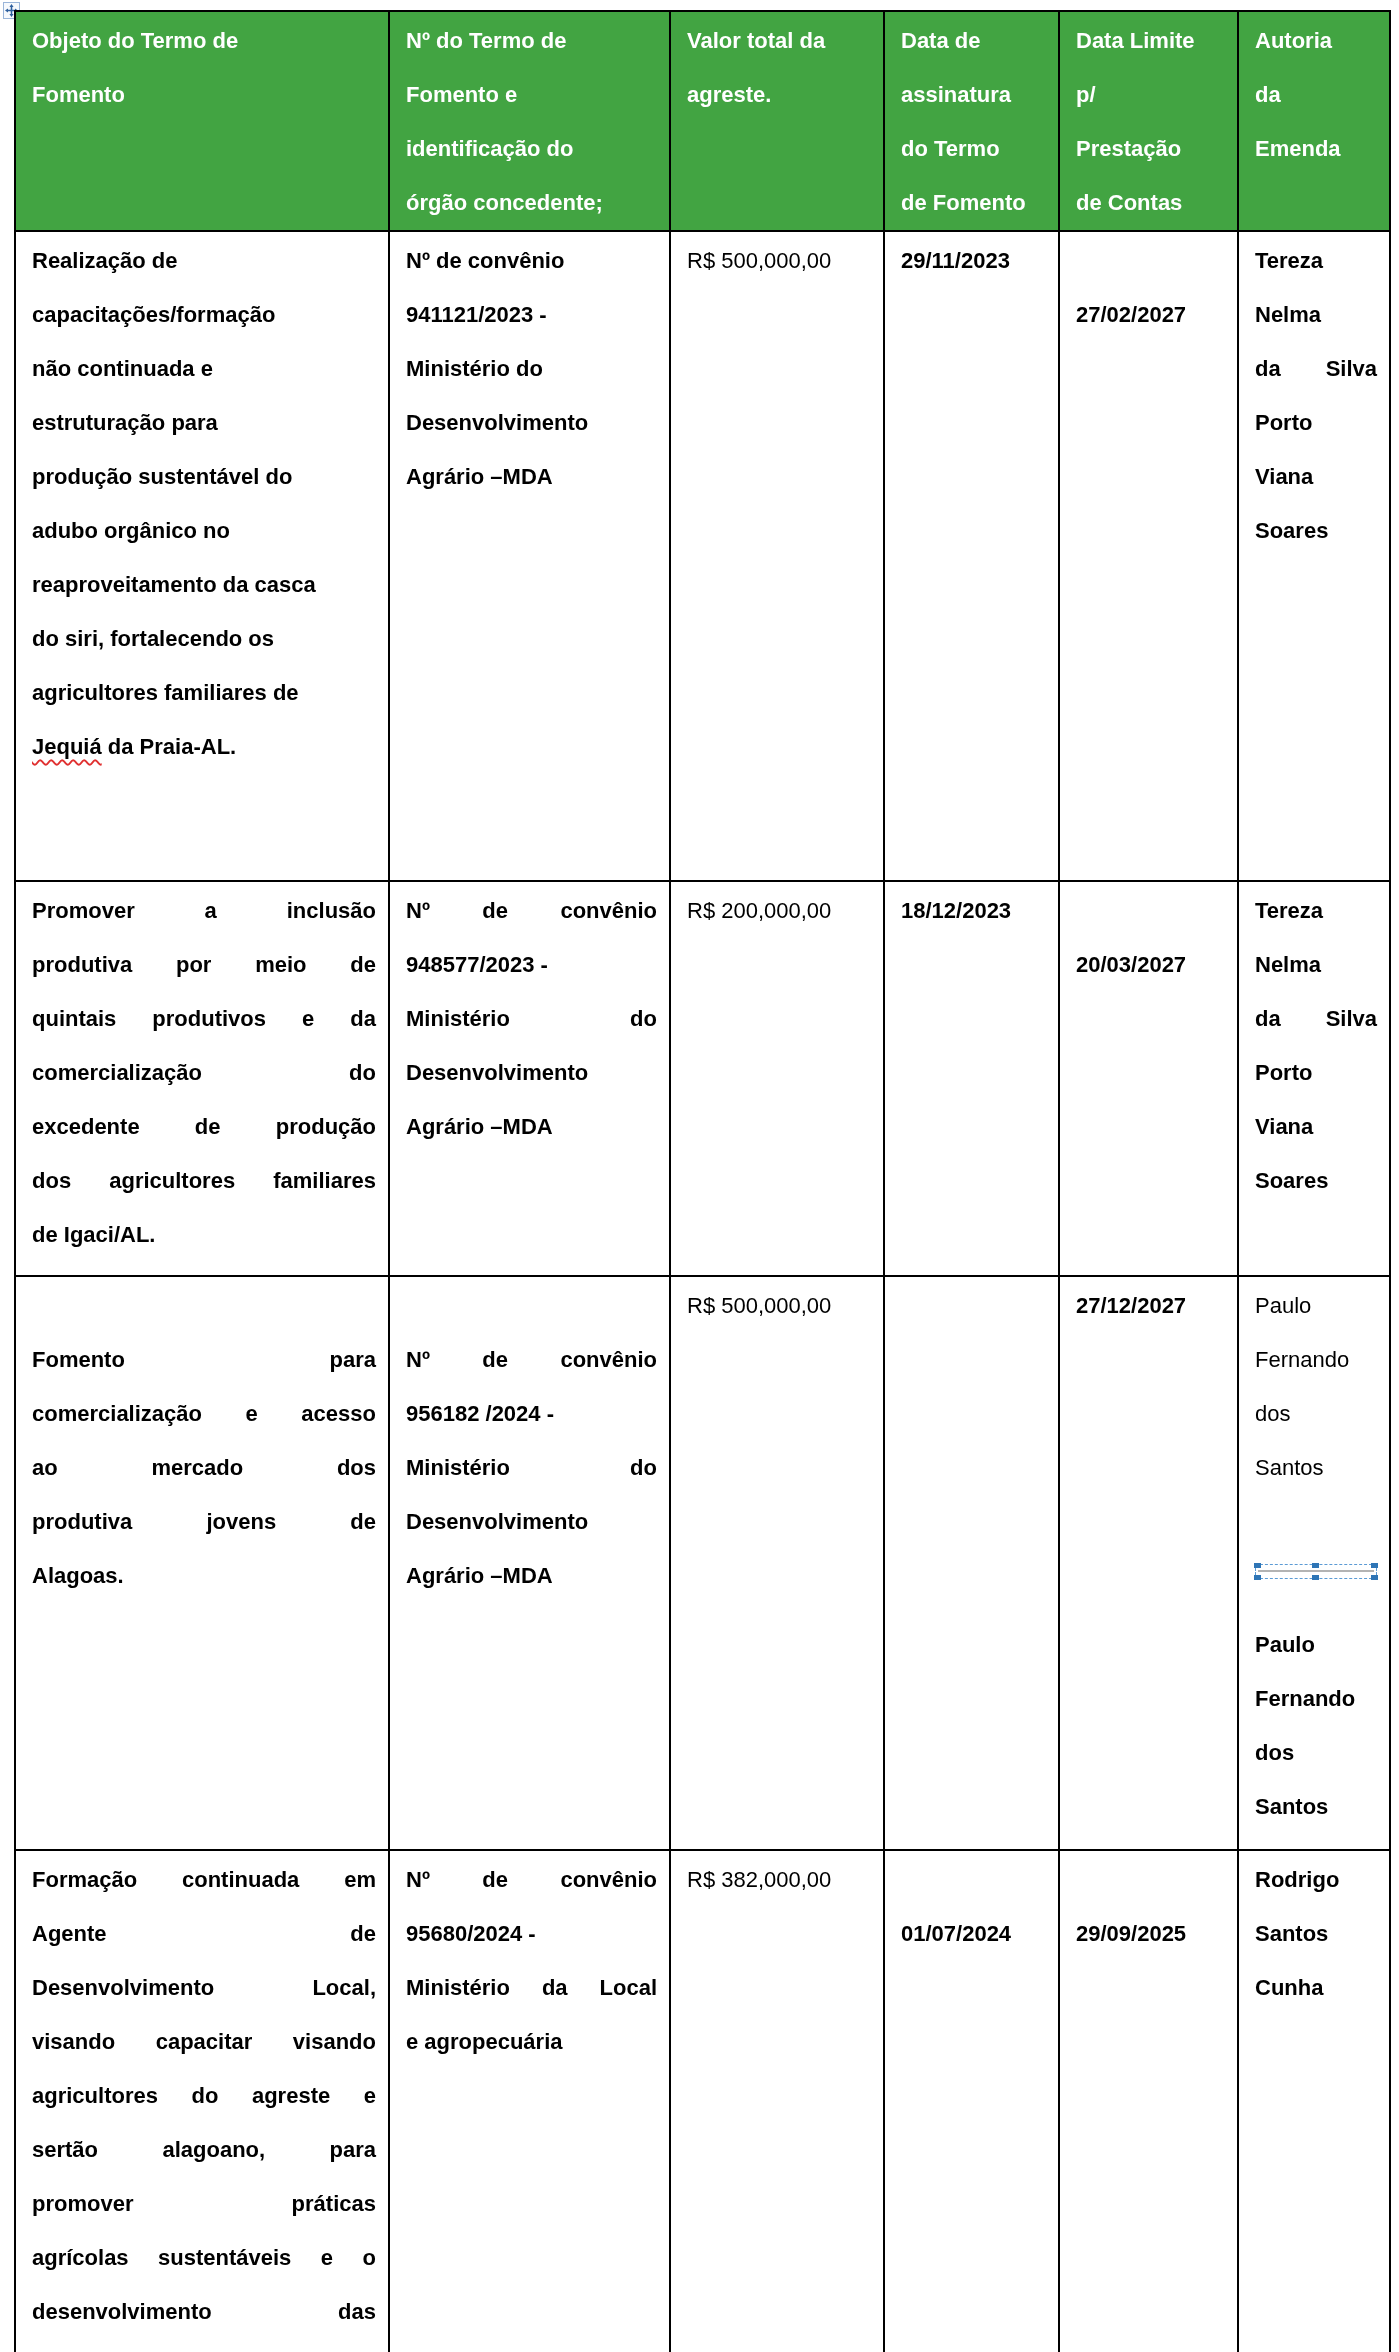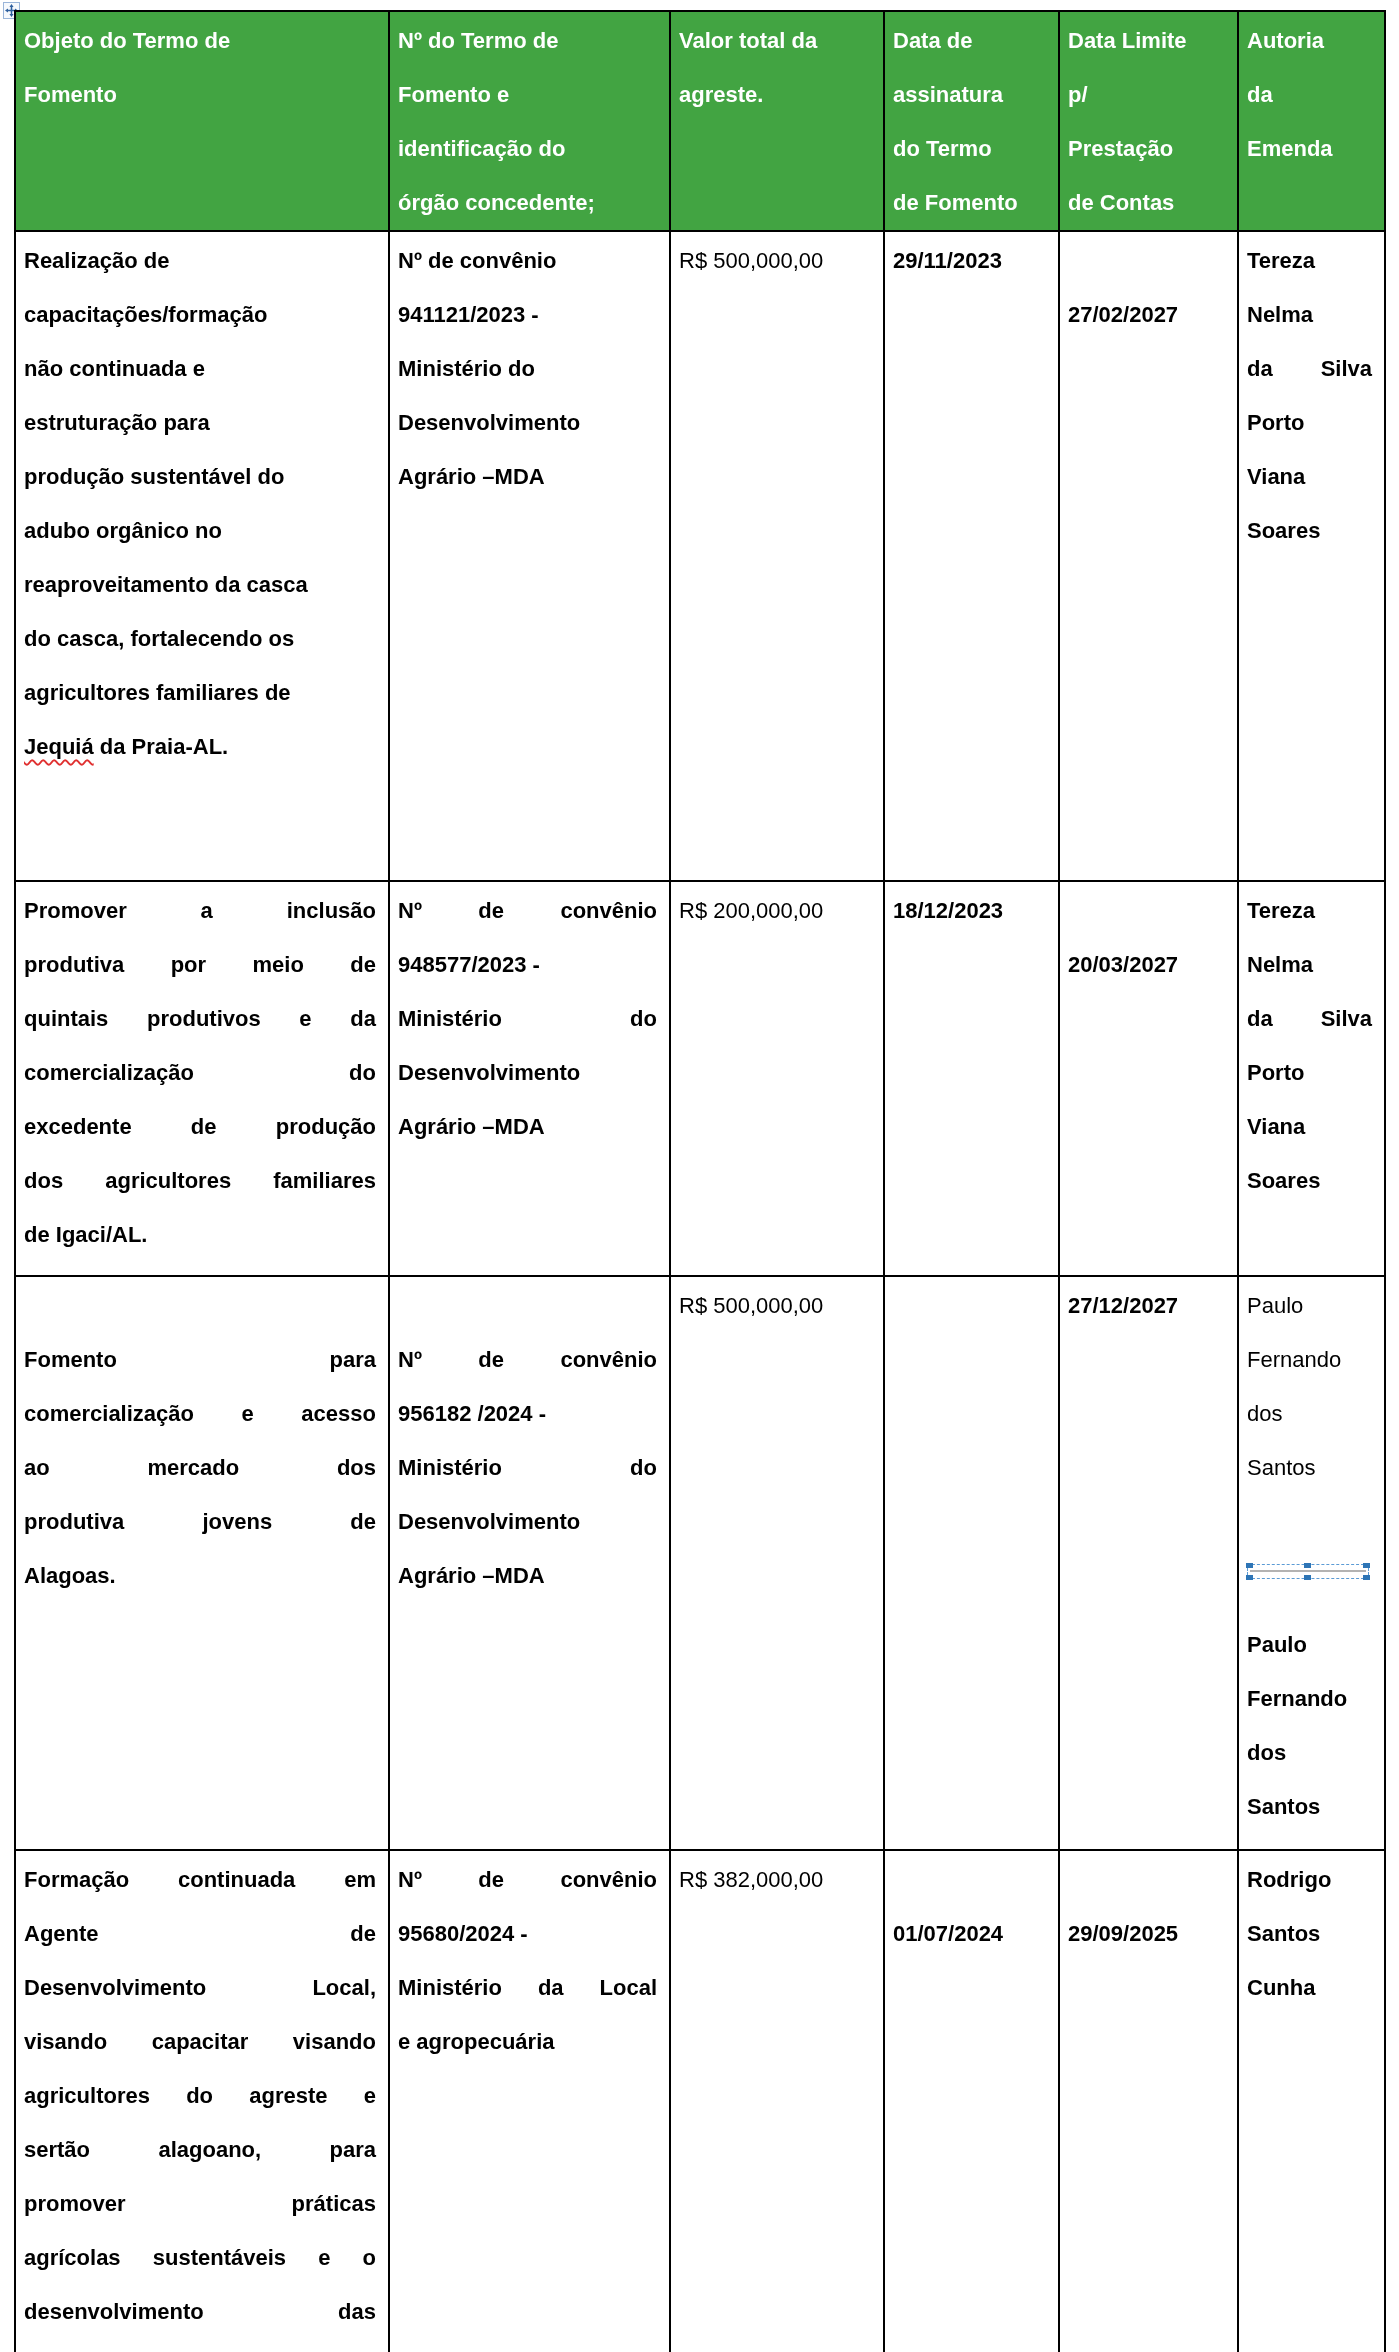--- a/index.html
+++ b/index.html
@@ -22,21 +22,21 @@
   }
   #move-handle svg{width:13px;height:13px;display:block;}
 
   table#doc-table{
     position:absolute;left:14px;top:10px;
     border-collapse:collapse;table-layout:fixed;
   }
   #doc-table th,#doc-table td{
     border:2px solid var(--grid);
     vertical-align:top;
-    padding:2px 12px 0 8px;
+    padding:2px 12px 0 16px;
     font-size:22px;line-height:54px;
     box-sizing:border-box;
     overflow:hidden;
   }
   #doc-table th{
     background:var(--green);color:#fff;text-align:left;font-weight:700;
   }
   #doc-table td{font-weight:700;}
   .line{height:54px;white-space:nowrap;}
   .line.j{display:flex;justify-content:space-between;white-space:normal;}
@@ -120,21 +120,21 @@
   <tbody id="tbody">
       <tr style="height: 650px;">
         <td>
           <div class="line">Realização de</div>
           <div class="line">capacitações/formação</div>
           <div class="line">não continuada e</div>
           <div class="line">estruturação para</div>
           <div class="line">produção sustentável do</div>
           <div class="line">adubo orgânico no</div>
           <div class="line">reaproveitamento da casca</div>
-          <div class="line">do casca, fortalecendo os</div>
+          <div class="line">do siri, fortalecendo os</div>
           <div class="line">agricultores familiares de</div>
           <div class="line"><span class="sq">Jequiá</span><span> da Praia-AL.</span></div>
         </td>
         <td>
           <div class="line">Nº de convênio</div>
           <div class="line">941121/2023 -</div>
           <div class="line">Ministério do</div>
           <div class="line">Desenvolvimento</div>
           <div class="line">Agrário –MDA</div>
         </td>

